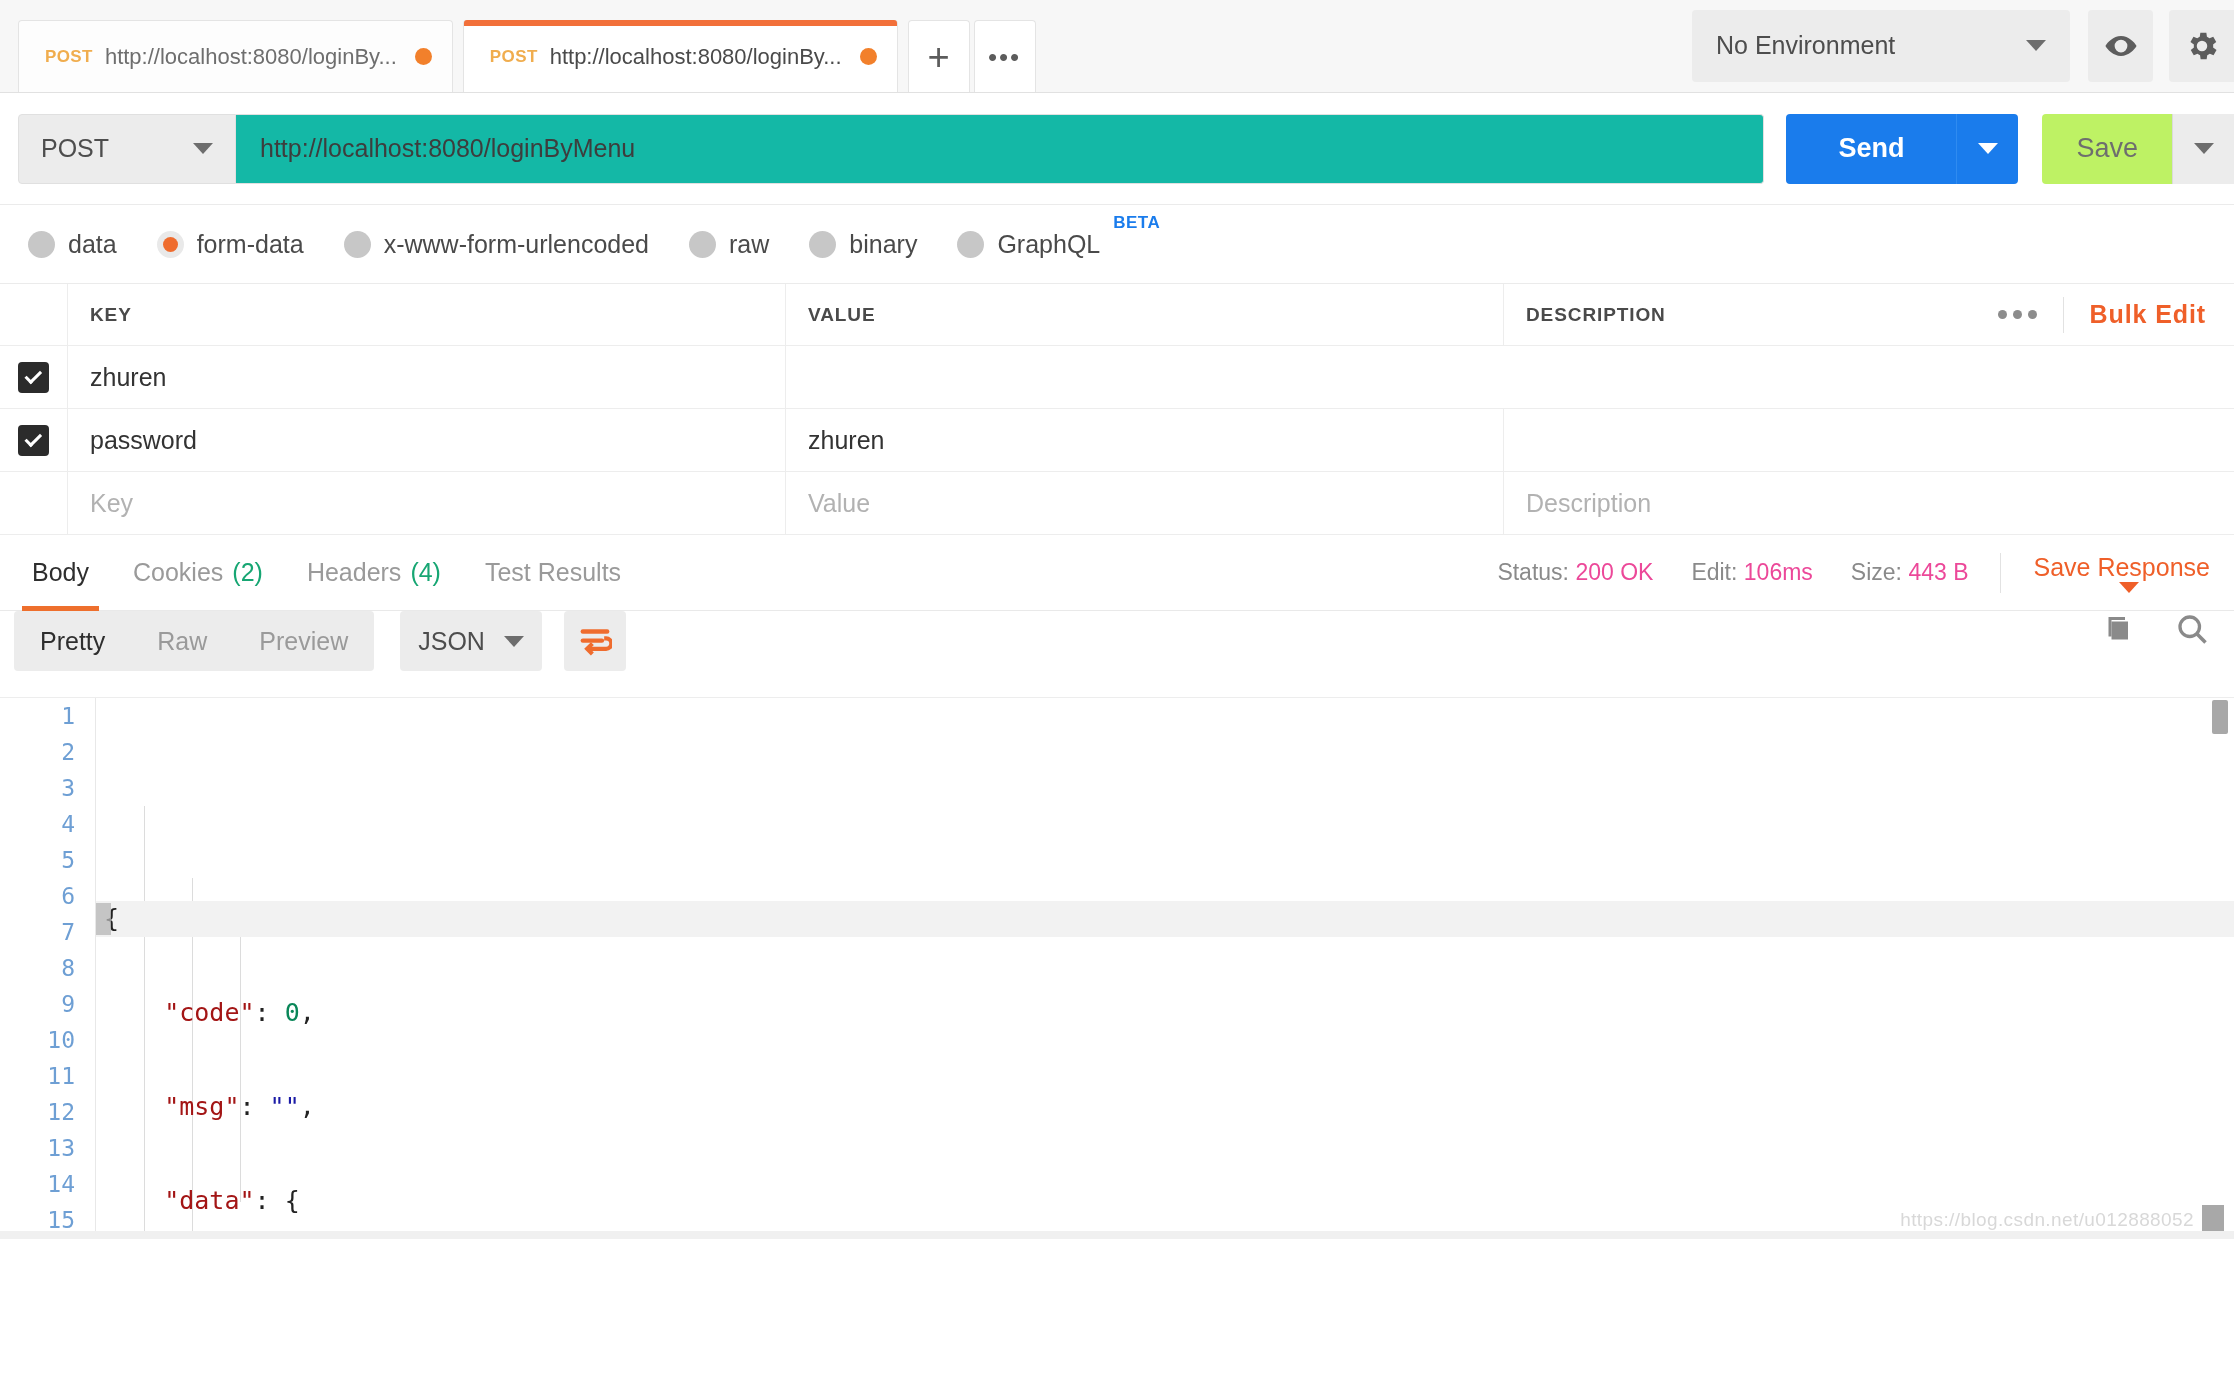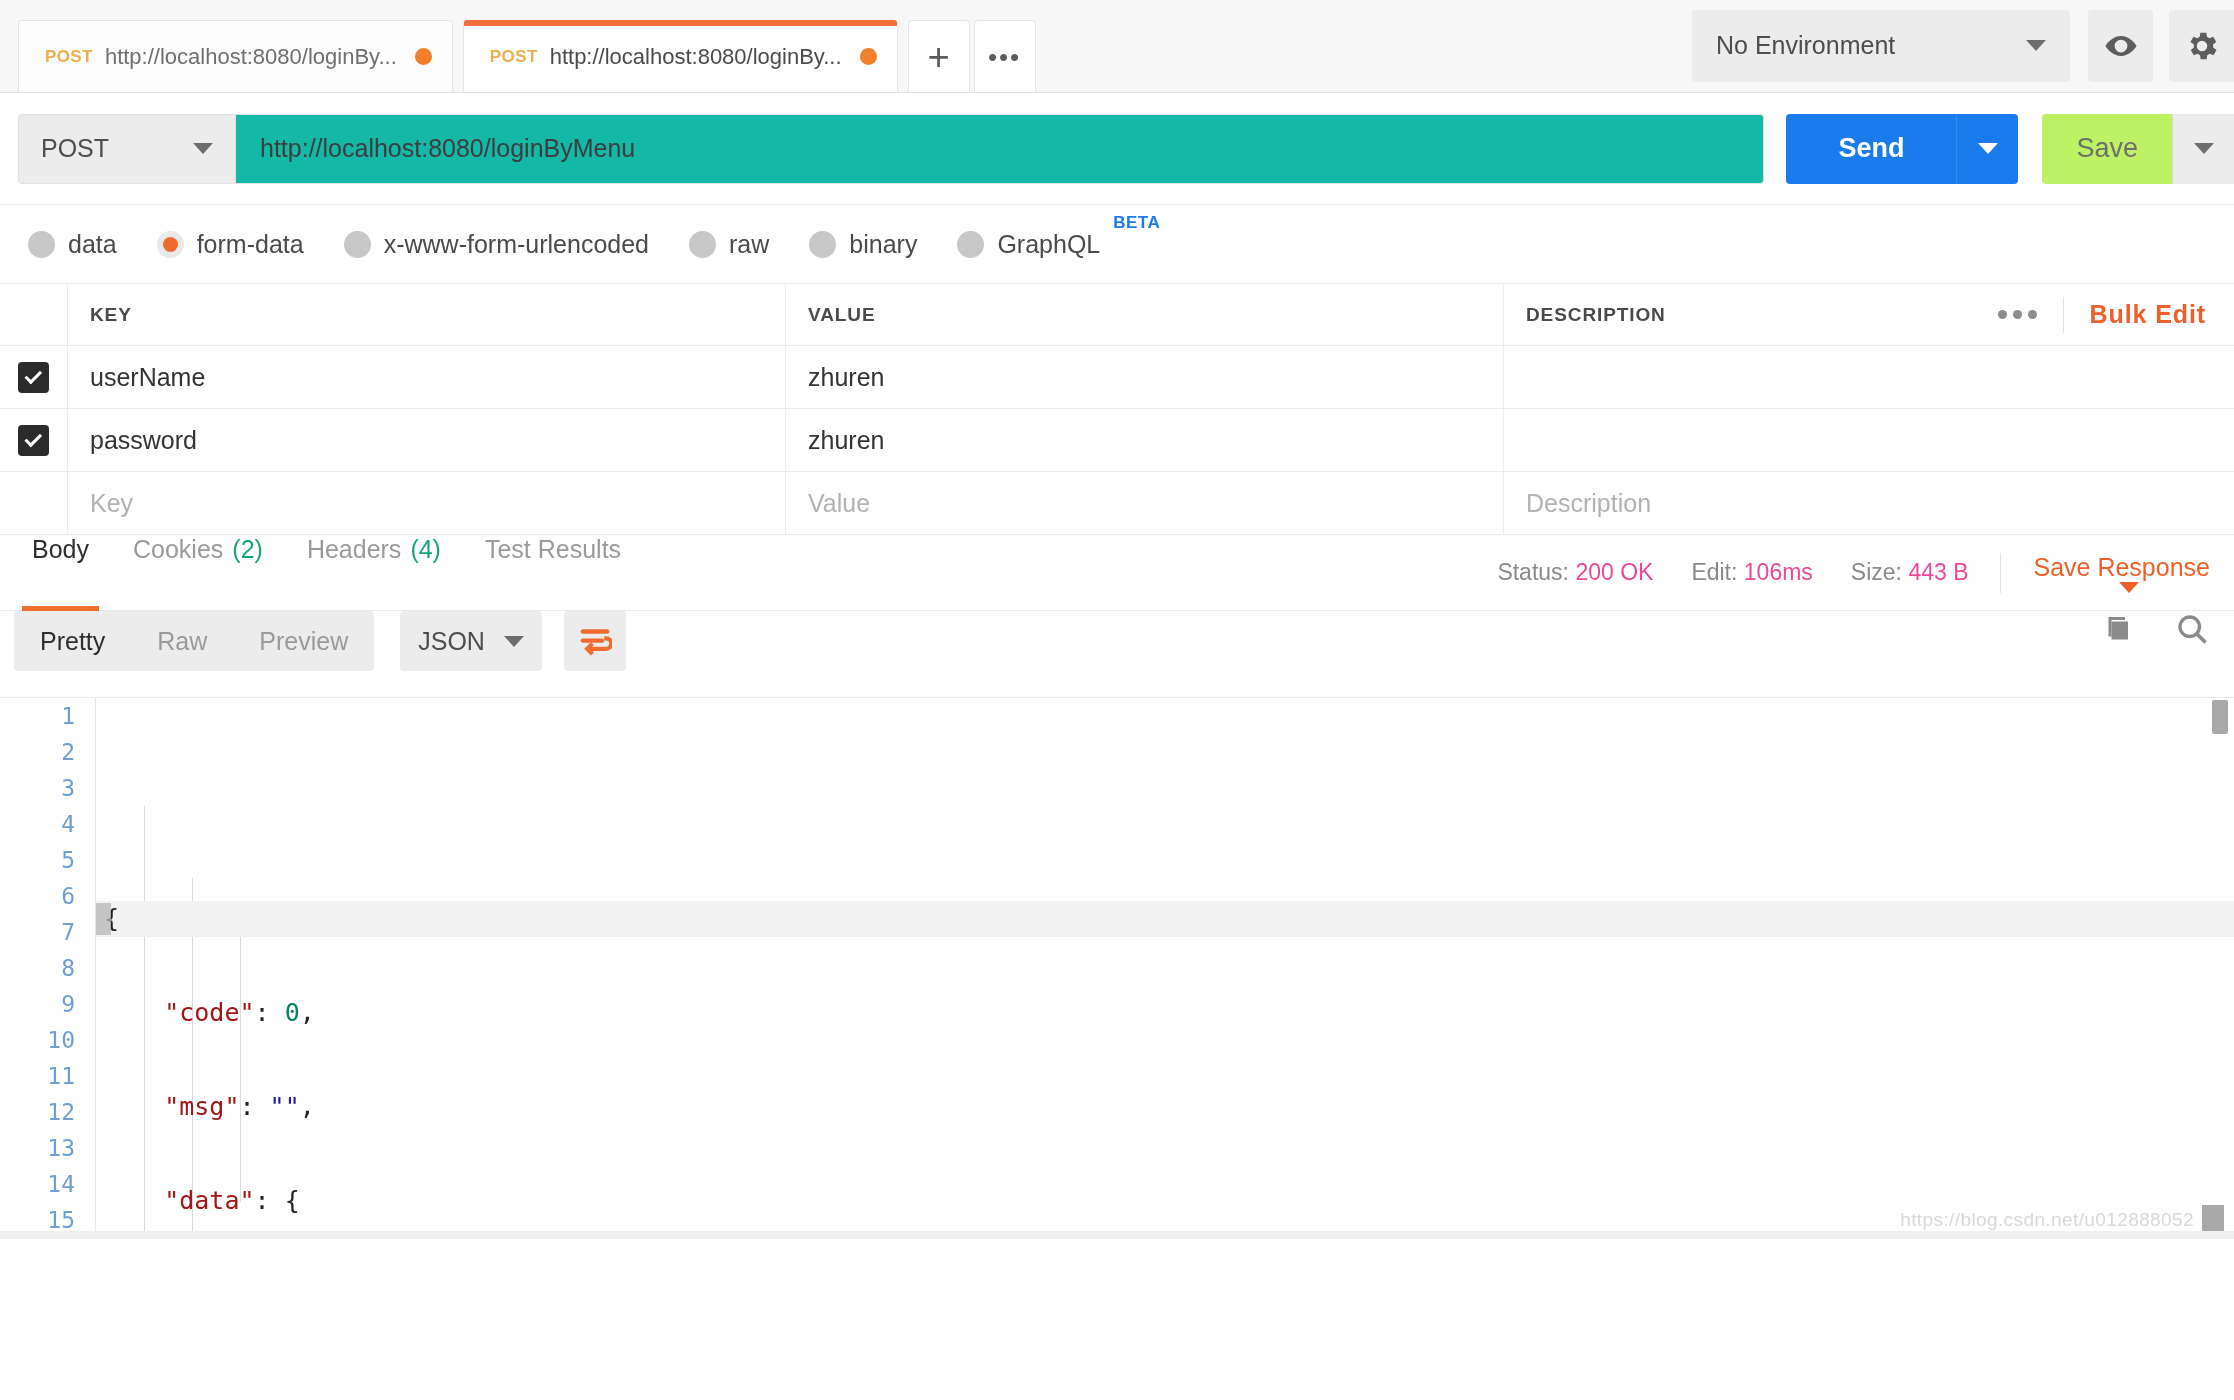--- a/index.html
+++ b/index.html
@@ -237,21 +237,21 @@
     height: 76px;
     display: flex; align-items: center;
     padding-left: 10px;
     border-bottom: 1px solid #e9e9e9;
     background: #fff;
   }
   .rtab {
     position: relative;
     font-size: 25px; color: #9a9a9a;
     padding: 0 22px;
-    height: 76px; display: flex; align-items: flex-start;
+    height: 76px; display: flex; align-items: center;
   }
   .rtab.active { color: #2e2e2e; }
   .rtab.active::after {
     content: ""; position: absolute; left: 12px; right: 12px; bottom: 0;
     height: 5px; background: #ee6f2d;
   }
   .rtab .cnt { color: #17a673; margin-left: 9px; }
   .meta { margin-left: auto; display: flex; align-items: center; padding-right: 24px; }
   .meta-item { font-size: 23px; color: #8a8a8a; margin-left: 38px; }
   .meta-item b { color: #ec4899; font-weight: normal; }
@@ -460,21 +460,20 @@
       </span>
     </div>
   </div>
 
   <div class="kvrow">
     <div class="cb-cell">
       <span class="cb">
           <i class="cb-tick"></i>
         </span>
     </div>
-    <div class="cell c-key">userName</div>
     <div class="cell c-val">zhuren</div>
     <div class="cell c-desc"></div>
   </div>
 
   <div class="kvrow">
     <div class="cb-cell">
       <span class="cb">
           <i class="cb-tick"></i>
         </span>
     </div>

